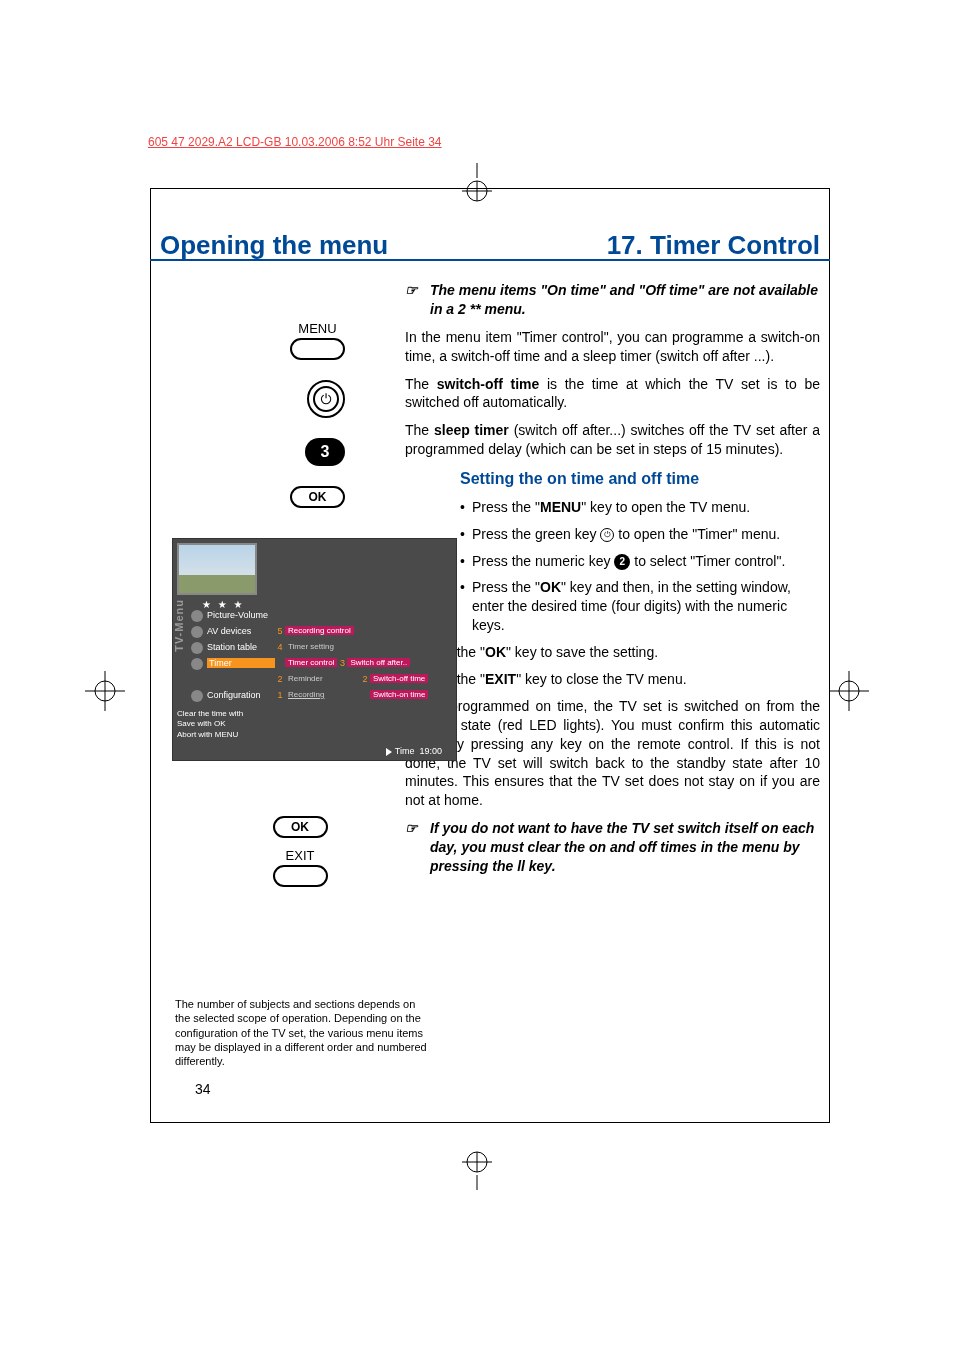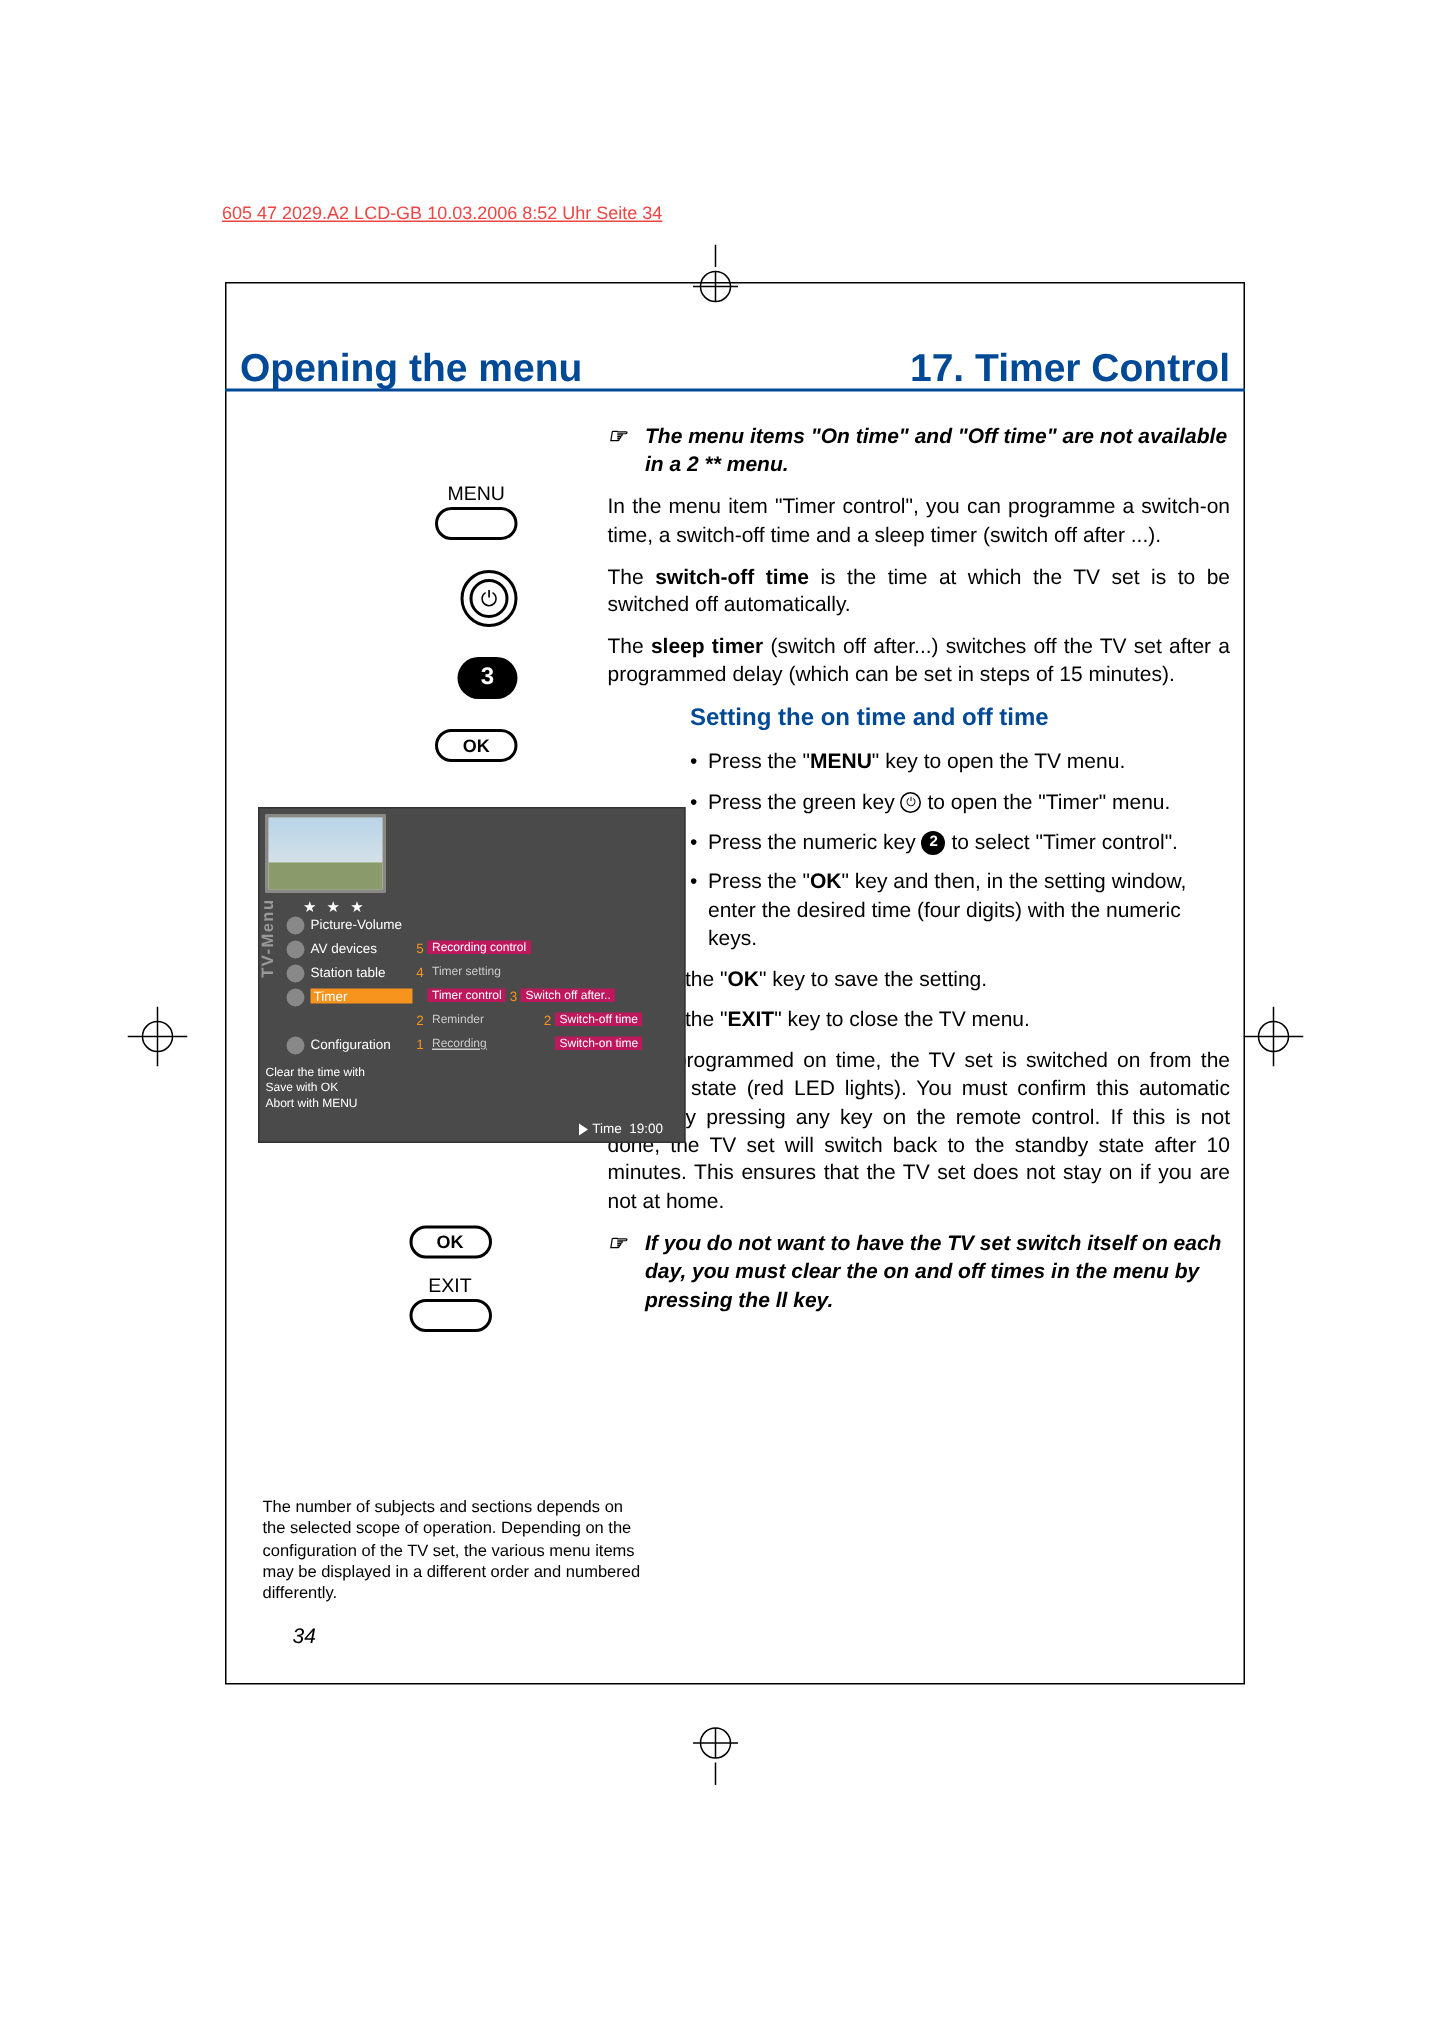--- a/index.html
+++ b/index.html
@@ -47,21 +47,21 @@
     .menu-sub { flex: 0 0 75px; font-size: 8px; padding-left: 3px; color: #ccc; }
     .menu-highlight { background: #be185d; color: #fff; padding: 0 3px; font-size: 8px; }
     .menu-row-active .menu-text { background: #f7941e; padding: 0 2px; }
     .menu-help { font-size: 8px; margin-top: 4px; line-height: 1.3; }
     .menu-time { text-align: right; font-size: 9px; margin-top: 6px; padding-right: 10px; }
     .play-icon { display: inline-block; width: 0; height: 0; border-left: 6px solid #fff; border-top: 4px solid transparent; border-bottom: 4px solid transparent; margin-right: 3px; vertical-align: middle; }
     
     .remote-bottom { display: flex; flex-direction: column; align-items: center; margin-top: 55px; gap: 10px; margin-left: 100px; width: 80px; }
     
     .footnote { font-size: 11px; line-height: 1.3; margin-top: 110px; color: #000; width: 255px; margin-left: 15px; }
-    .page-num { font-size: 14px; margin-top: 12px; margin-left: 35px; font-style: italic; }
+    .page-num { font-size: 14px; margin-top: 12px; margin-left: 35px; }
     
     .para { margin-bottom: 9px; text-align: justify; }
     .note-row { display: flex; font-style: italic; font-weight: bold; margin-bottom: 9px; }
     .note-icon { width: 25px; flex-shrink: 0; }
     .note-text { flex: 1; }
     .section-hdr { font-size: 16px; font-weight: bold; color: #004996; margin-top: 8px; margin-bottom: 8px; }
     .bullet { display: flex; margin-bottom: 8px; }
     .bullet-mark { width: 12px; flex-shrink: 0; }
     .bullet-text { flex: 1; }
     .inline-circle { display: inline-flex; align-items: center; justify-content: center; width: 16px; height: 16px; background: #000; border-radius: 50%; color: #fff; font-size: 10px; font-weight: bold; vertical-align: middle; }

